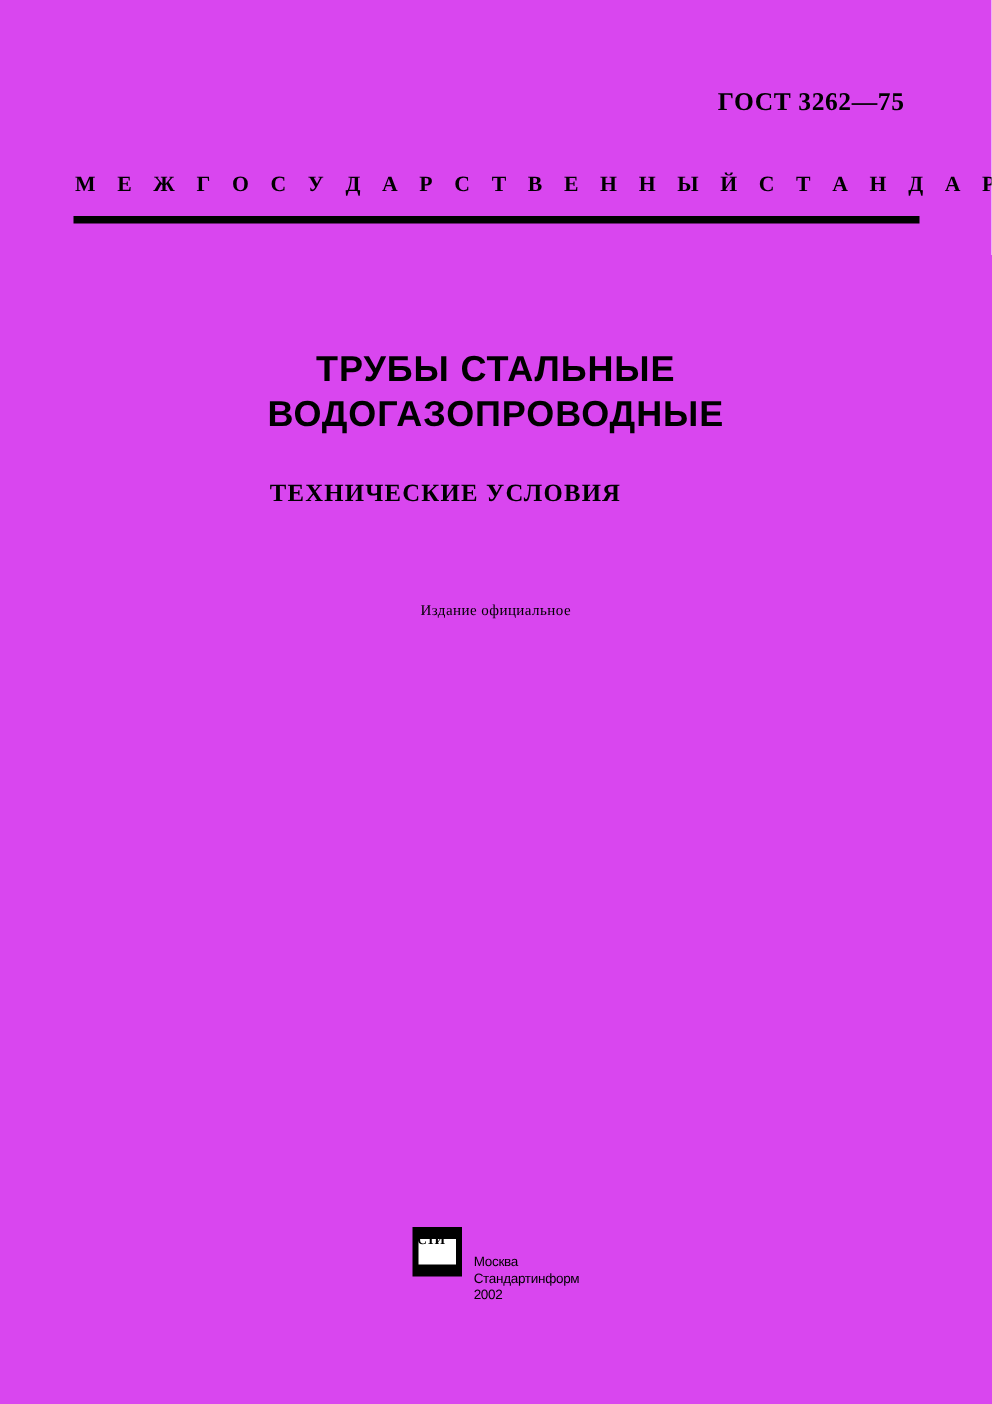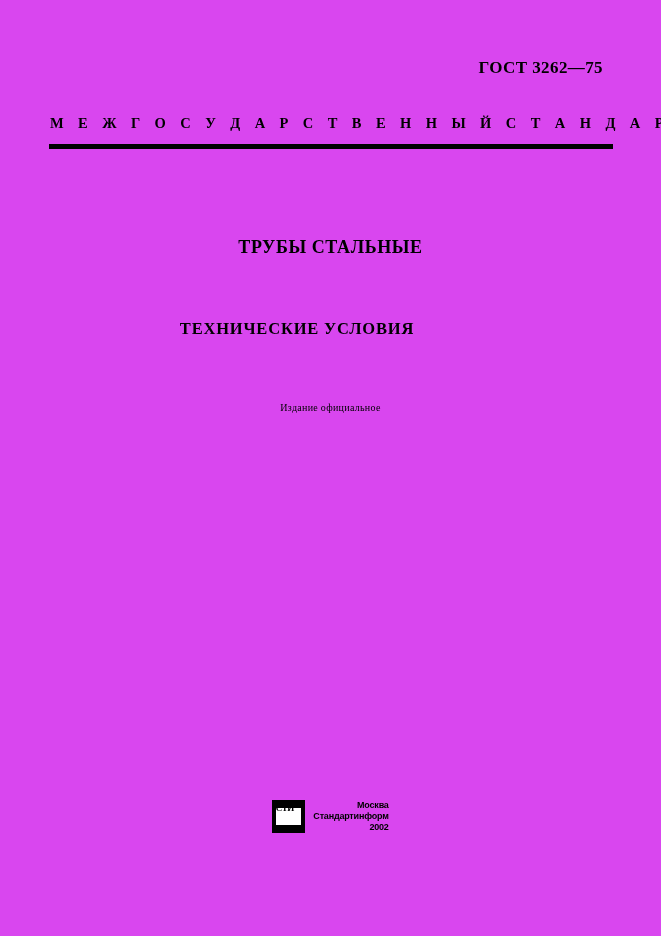--- a/index.html
+++ b/index.html
@@ -59,23 +59,23 @@
 
   
   .title-block {
     position: absolute;
     left: 0;
     top: 232px;
     width: 661px;
     text-align: center;
   }
   .title-line {
-    font-family: Liberation Serif, serif;
+    font-family: Liberation Sans, sans-serif;
     font-weight: bold;
-    font-size: 18px;
+    font-size: 24px;
     line-height: 30px;
     letter-spacing: 0.6px;
   }
 
   .subtitle {
     position: absolute;
     left: 0;
     top: 319px;
     width: 594px;
     text-align: center;
@@ -137,41 +137,43 @@
     font-weight: bold;
     font-size: 9px;
     line-height: 17px;
     text-align: center;
     color: #000000;
     letter-spacing: -0.5px;
   }
   .publisher-text {
     display: inline-block;
     vertical-align: middle;
-    text-align: right;
+    text-align: left;
     font-family: "Liberation Sans", sans-serif;
-    font-weight: bold;
+    font-weight: normal;
     font-size: 9px;
     line-height: 11px;
     letter-spacing: -0.2px;
+    margin-top: 36px;
   }
 </style>
 </head>
 <body>
 
 <div class="page">
 
   <div class="doc-number">ГОСТ 3262—75</div>
 
   <div class="standard-kind">М Е Ж Г О С У Д А Р С Т В Е Н Н Ы Й   С Т А Н Д А Р Т</div>
 
   <div class="rule-thick"></div>
 
   <div class="title-block">
     <div class="title-line">ТРУБЫ СТАЛЬНЫЕ</div>
+    <div class="title-line">ВОДОГАЗОПРОВОДНЫЕ</div>
   </div>
 
   <div class="subtitle">ТЕХНИЧЕСКИЕ УСЛОВИЯ</div>
 
   <div class="edition">Издание официальное</div>
 
   <div class="publisher">
     <span class="publisher-inner">
       <span class="logo">
         <span class="logo-inner"></span>

